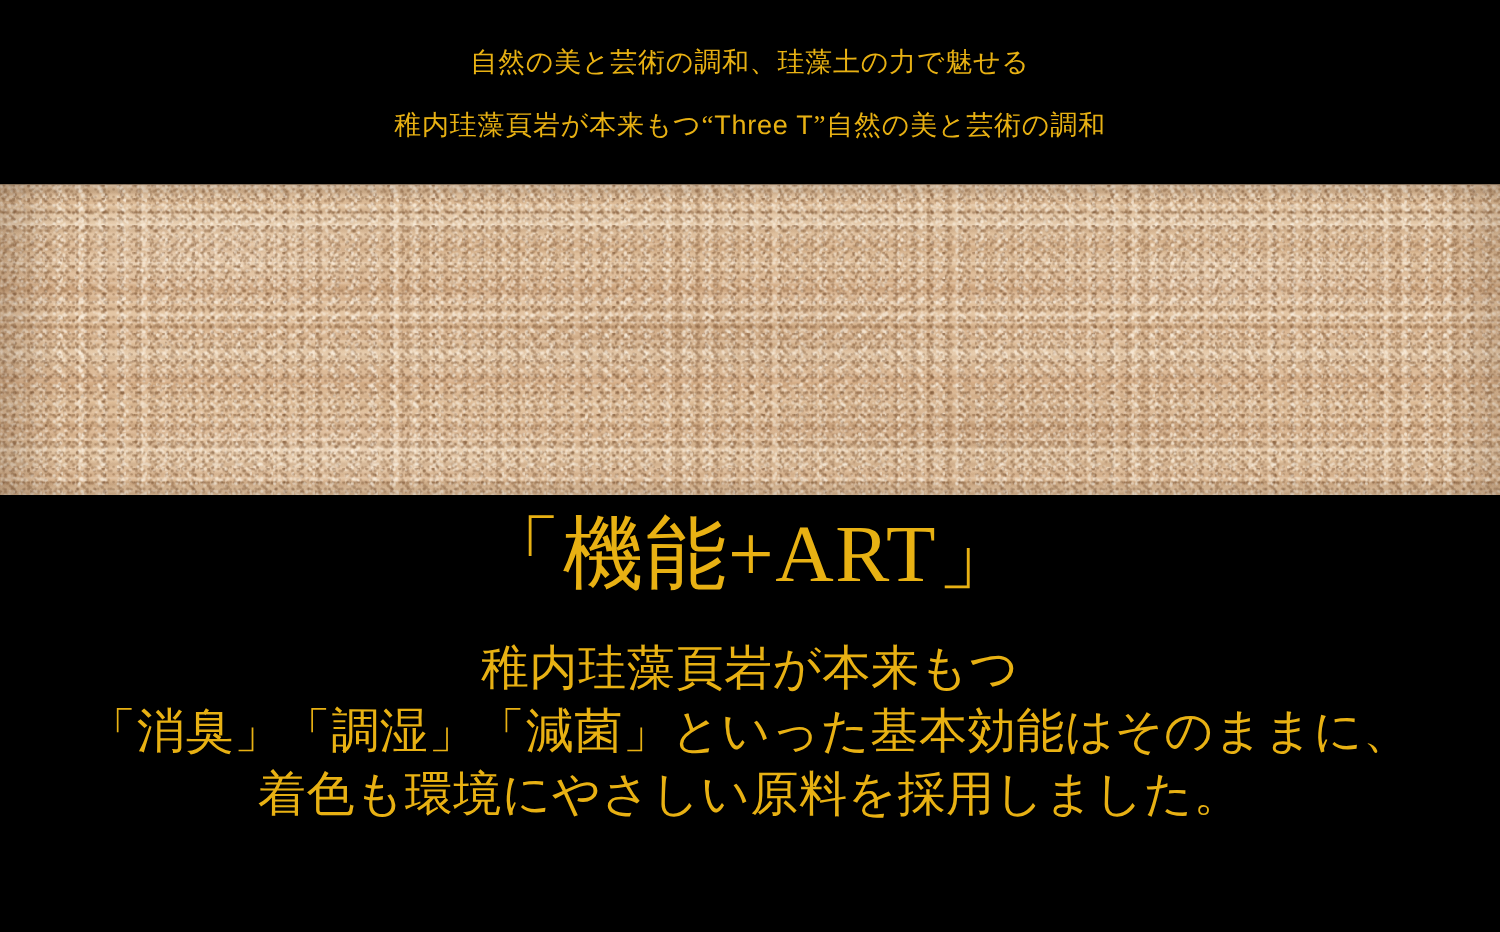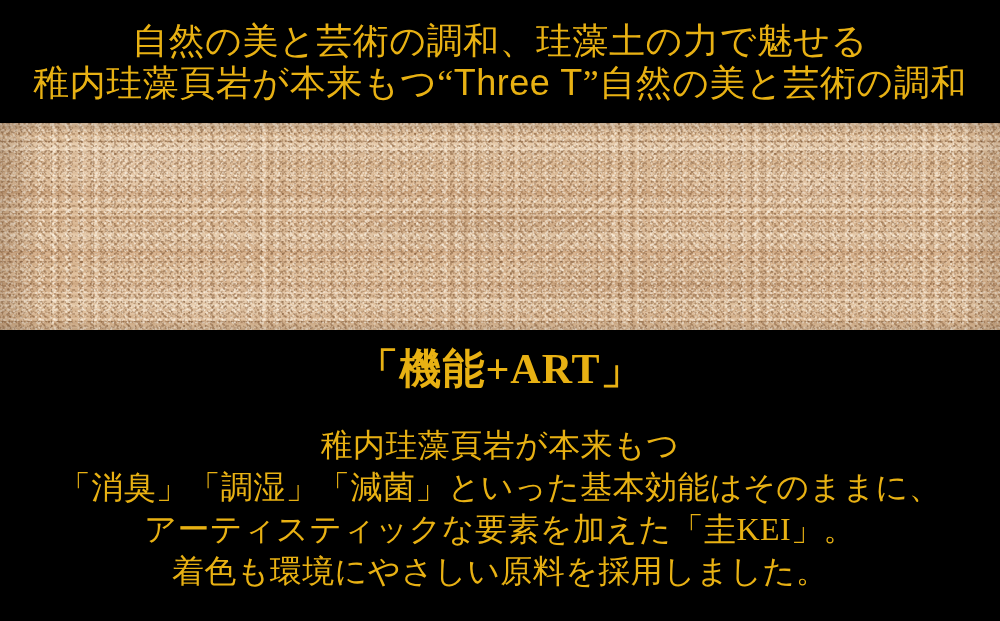--- a/index.html
+++ b/index.html
@@ -29,21 +29,21 @@
     height: 123px;
     display: flex;
     flex-direction: column;
     align-items: center;
     justify-content: center;
     text-align: center;
     background: #000000;
   }
   .headline-line {
     color: #e8b113;
-    font-size: 36px;
+    font-size: 18px;
     line-height: 42px;
     letter-spacing: 0.5px;
     white-space: nowrap;
     font-weight: 400;
   }
   .headline-line .latin {
     font-family: Liberation Sans, sans-serif;
     letter-spacing: 0.5px;
   }
 
@@ -151,25 +151,24 @@
   }
 
   
   .feature-title {
     position: absolute;
     left: 0;
     top: 338px;
     width: 1000px;
     text-align: center;
     color: #e8b113;
-    font-size: 42px;
+    font-size: 54px;
     line-height: 62px;
     letter-spacing: 1px;
     white-space: nowrap;
-    font-weight: bold;
   }
 
   
   .body-copy {
     position: absolute;
     left: 0;
     top: 424px;
     width: 1000px;
     text-align: center;
   }
@@ -198,17 +197,16 @@
     <div class="texture-layer tex-grain"></div>
     <div class="texture-layer tex-grain2"></div>
     <div class="texture-layer tex-vignette"></div>
   </div>
 
   <div class="feature-title">「機能+ART」</div>
 
   <div class="body-copy">
     <div class="body-line">稚内珪藻頁岩が本来もつ</div>
     <div class="body-line">「消臭」「調湿」「減菌」といった基本効能はそのままに、</div>
-    <div class="body-line">アーティスティックな要素を加えた「圭KEI」。</div>
     <div class="body-line">着色も環境にやさしい原料を採用しました。</div>
   </div>
 
 </div>
 
 </body></html>

